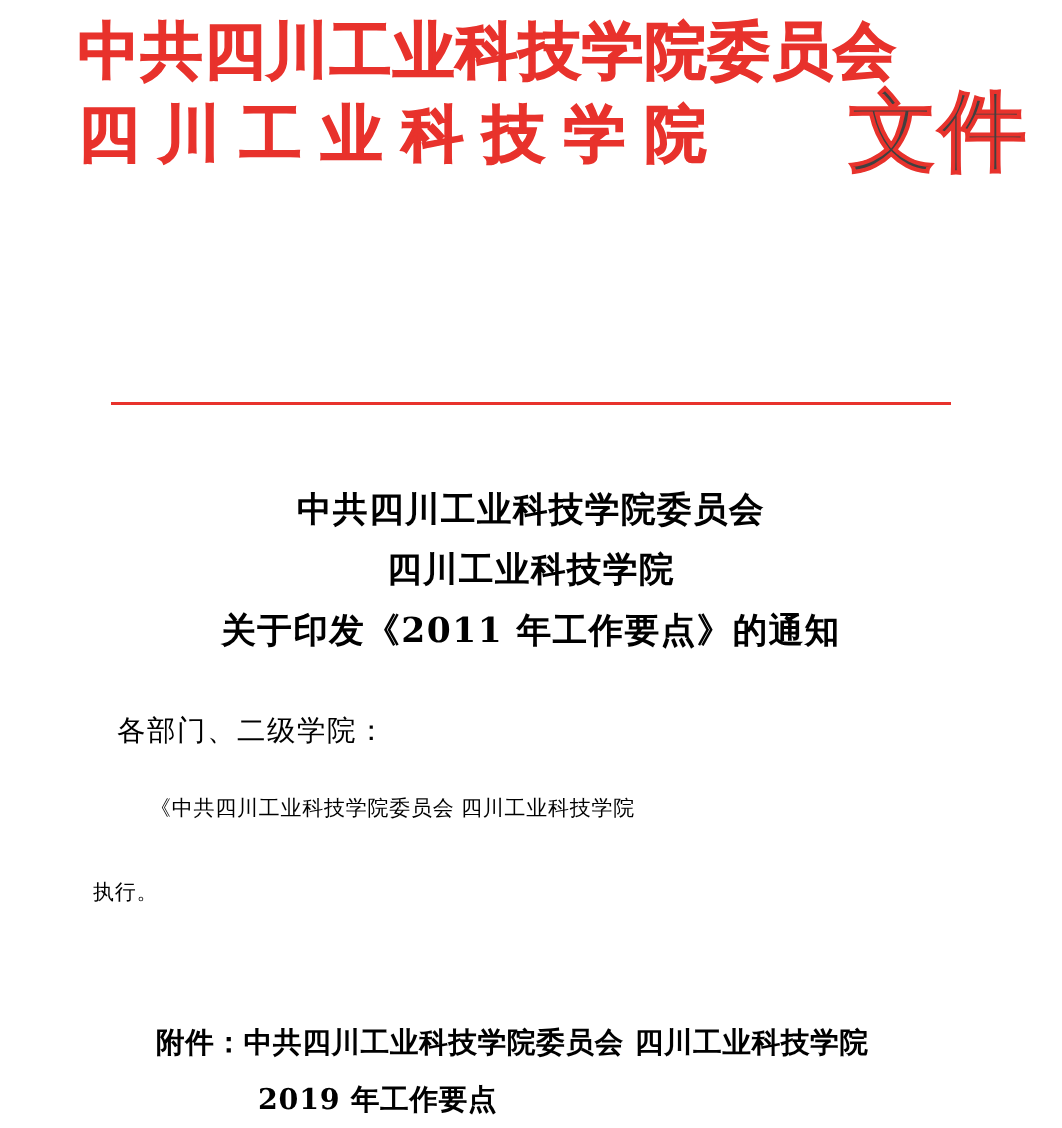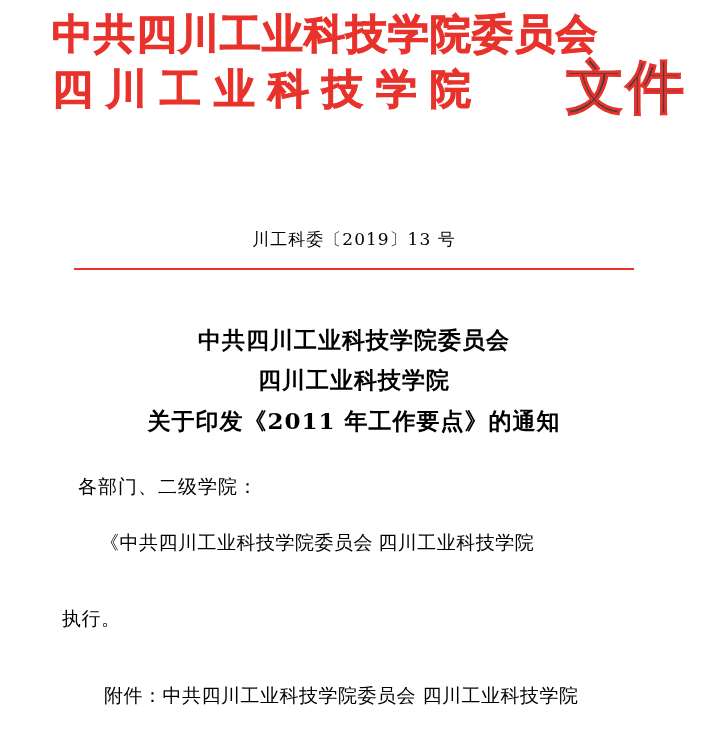--- a/index.html
+++ b/index.html
@@ -117,68 +117,69 @@
     font-family: "DejaVu Serif", "Liberation Serif", serif;
     letter-spacing: 1px;
     margin-left: 16px;
   }
 
   .body-para {
     position: absolute;
     top: 524px;
     left: 62px;
     width: 584px;
-    font-size: 19px;
-    font-family: Liberation Serif, serif;
+    font-size: 14px;
+    font-family: Liberation Sans, sans-serif;
     line-height: 2.0;
     letter-spacing: 0.5px;
   }
   .body-para .indent { display: inline-block; width: 38px; }
 
   .attachment {
     position: absolute;
     top: 676px;
     left: 62px;
     width: 600px;
     font-size: 19px;
     font-family: "DejaVu Serif", "Liberation Serif", serif;
     line-height: 2.0;
     letter-spacing: 0.5px;
+    font-weight: bold;
   }
   .attach-line1 { padding-left: 42px; white-space: nowrap; }
   .attach-line2 { padding-left: 110px; white-space: nowrap; }
 </style>
 </head>
 <body>
 
 <div class="page">
 
   <div class="masthead">
     <div class="mast-lines">
       <div class="mast-line1">中共四川工业科技学院委员会</div>
       <div class="mast-line2">四川工业科技学院</div>
     </div>
     <div class="mast-wen">文件</div>
   </div>
 
-  <div class="docnum">川工科委〔2019〕13 号</div>
 
   <div class="red-rule"></div>
 
   <div class="title-block">
     <div>中共四川工业科技学院委员会</div>
     <div>四川工业科技学院</div>
     <div>关于印发《2011 年工作要点》的通知</div>
   </div>
 
   <div class="salutation">各部门、二级学院：</div>
 
   <div class="body-para">
     <span class="indent"></span><span>《中共四川工业科技学院委员会  四川工业科技学院</span><br>
     <br>
     <span>执行。</span>
   </div>
 
   <div class="attachment">
     <div class="attach-line1">附件：中共四川工业科技学院委员会  四川工业科技学院</div>
+    <div class="attach-line2">2019 年工作要点</div>
   </div>
 
 </div>
 
 </body></html>

